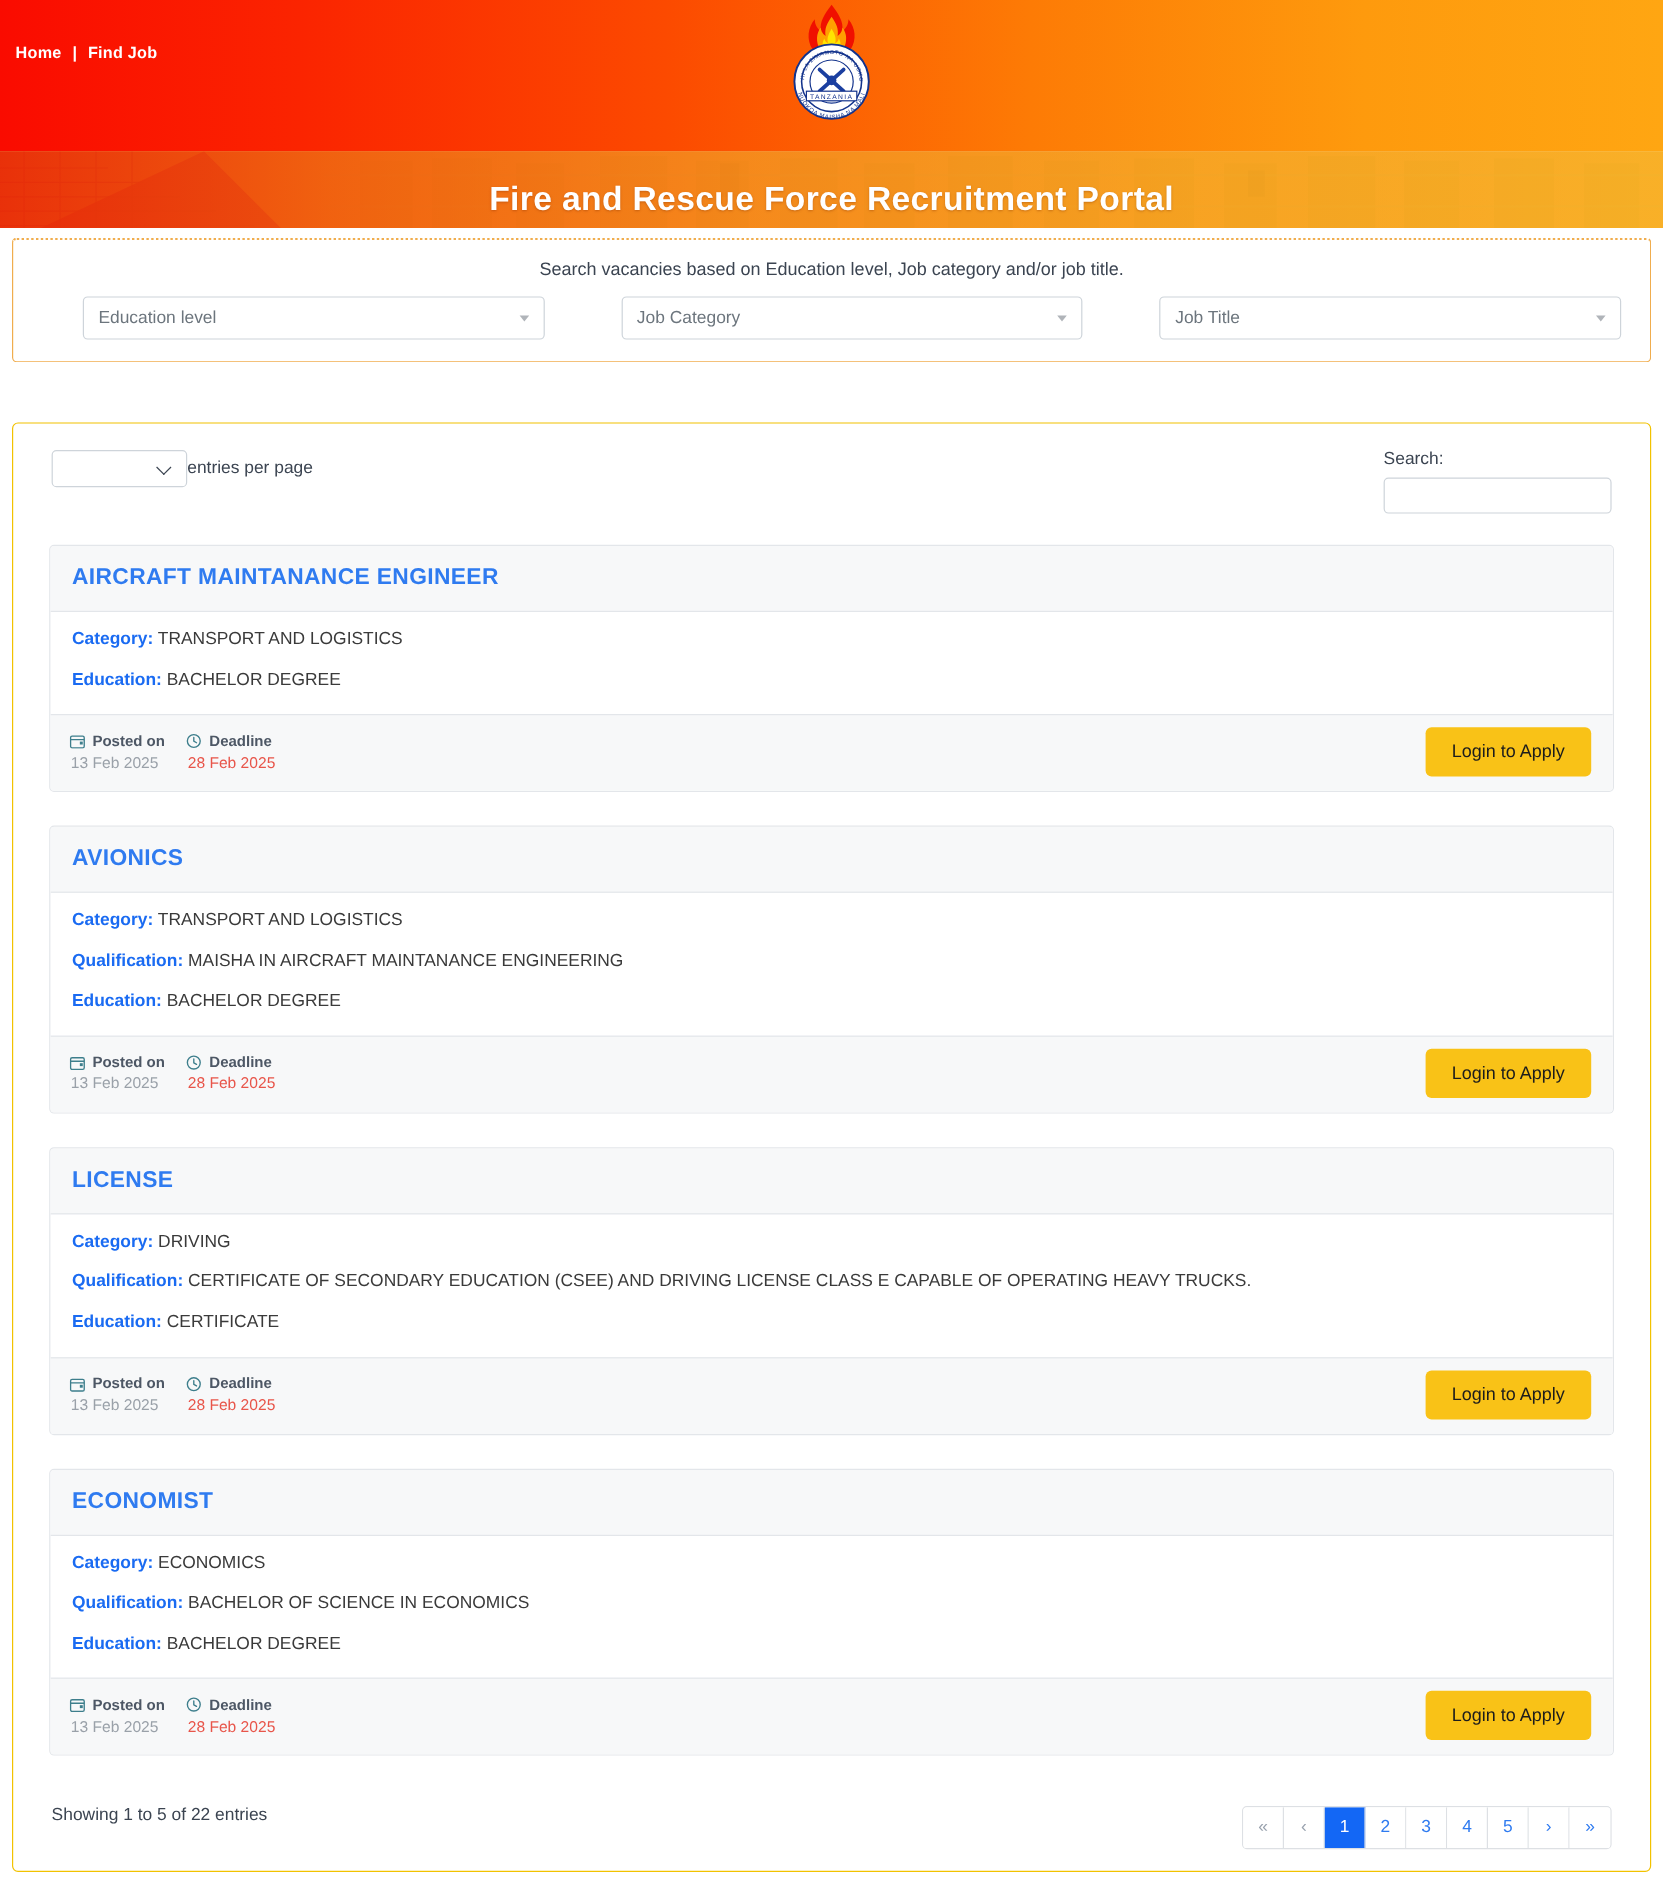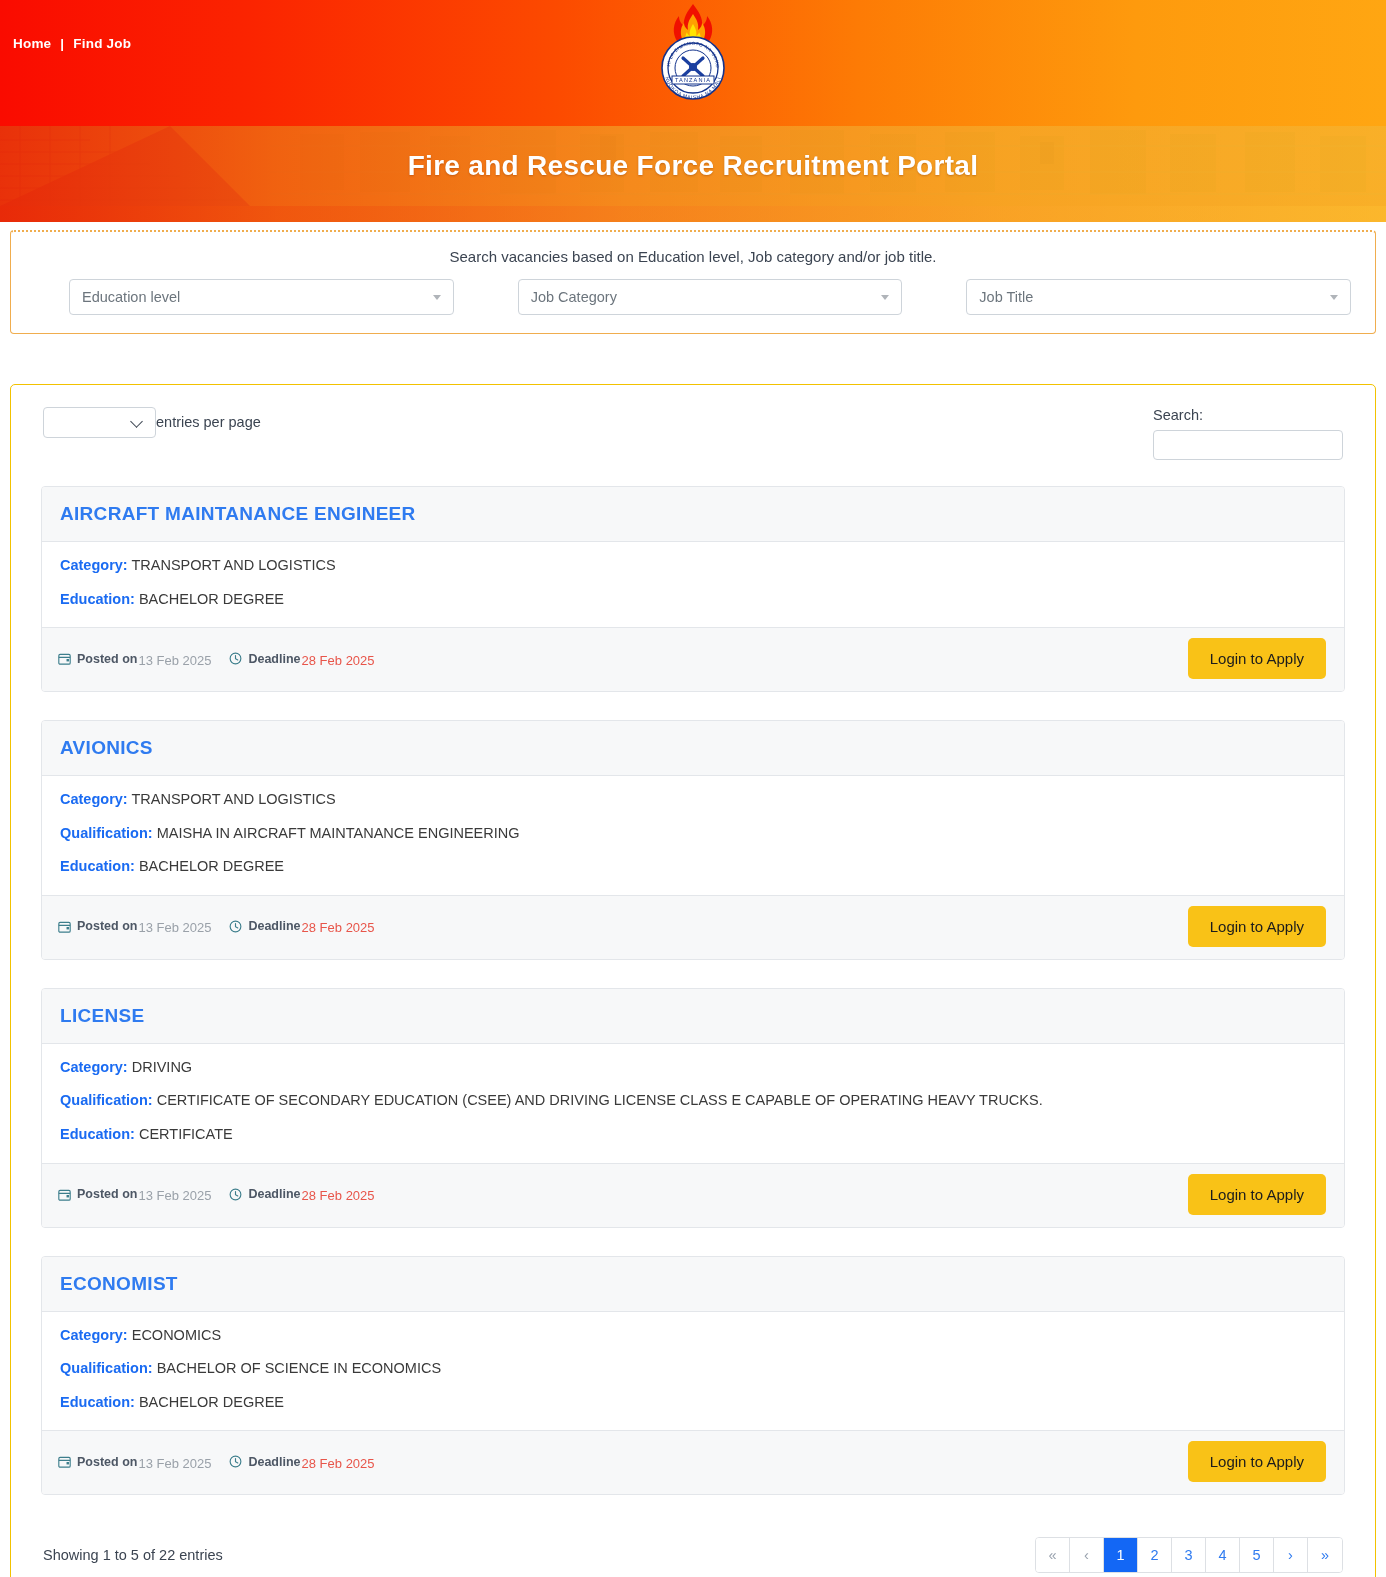--- a/index.html
+++ b/index.html
@@ -38,21 +38,21 @@
     left: 50%; top: 0;
     transform: translateX(-50%);
     width: 108px; height: 105px;
     z-index: 6;
   }
   .logo-wrap svg { display: block; }
 
   
   .banner {
     position: relative;
-    height: 96px;
+    height: 64px;
     overflow: hidden;
     background: linear-gradient(to right, #e8380d 0%, #ef5010 14%, #f4701b 34%, #f79022 58%, #f9a528 80%, #fbb62c 100%);
   }
   .banner-photo {
     position: absolute; inset: 0;
     opacity: 0.55;
   }
   .banner-overlay {
     position: absolute; inset: 0;
     background: linear-gradient(to right, rgba(232,40,8,0.88) 0%, rgba(240,85,12,0.70) 20%, rgba(246,130,25,0.50) 45%, rgba(250,168,35,0.42) 72%, rgba(251,185,45,0.40) 100%);
@@ -204,21 +204,21 @@
   .job-foot {
     background: #f7f8f9;
     border-top: 1px solid #e3e6ea;
     padding: 10px 16px 12px 16px;
     display: flex;
     align-items: center;
     justify-content: space-between;
     min-height: 62px;
   }
   .dates { display: flex; gap: 18px; }
-  .date-col { display: flex; flex-direction: row; }
+  .date-col { display: flex; flex-direction: column; }
   .date-head {
     display: flex;
     align-items: center;
     gap: 6px;
     font-size: 12.5px;
     font-weight: bold;
     color: #4d5765;
   }
   .date-val {
     font-size: 13px;
@@ -236,21 +236,21 @@
     font-family: "Liberation Sans", sans-serif;
     padding: 12px 22px;
     cursor: pointer;
     margin-right: 2px;
   }
 
   
   .table-footer {
     display: flex;
     justify-content: space-between;
-    align-items: center;
+    align-items: flex-start;
     padding: 14px 10px 0 10px;
   }
   .showing-info {
     font-size: 14.5px;
     color: #3b4451;
   }
   .pagination {
     display: flex;
     border: 1px solid #dde0e4;
     border-radius: 4px;

